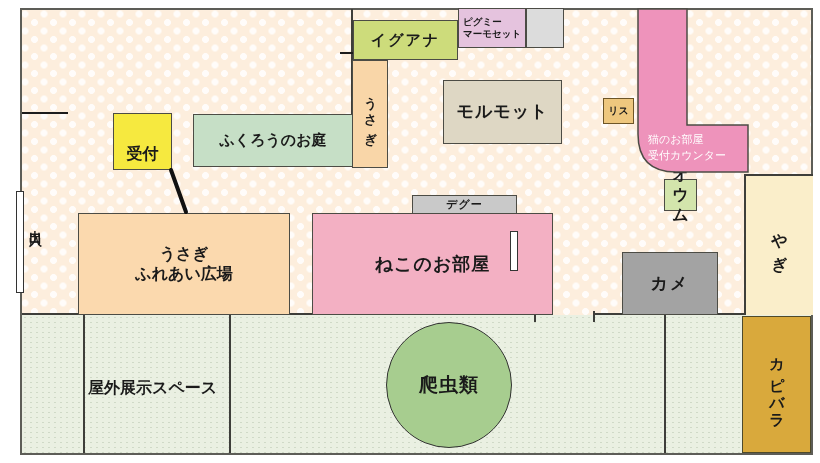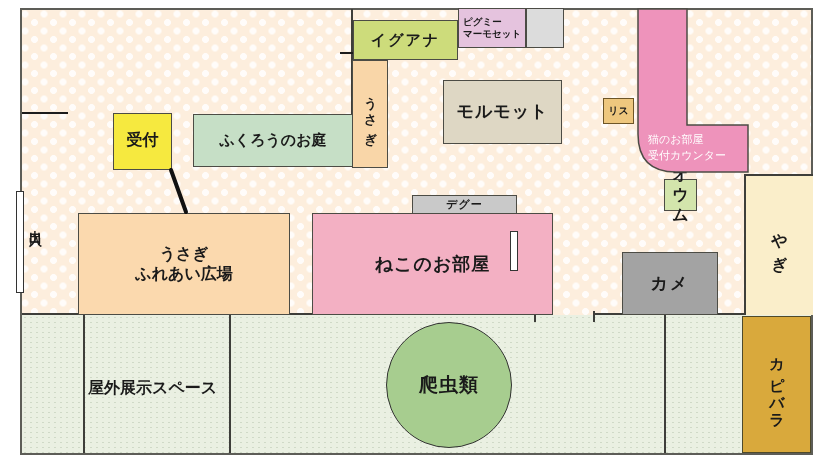--- a/index.html
+++ b/index.html
@@ -70,21 +70,21 @@
       <span style="display:block;">マーモセット</span>
     </span>
   </div>
 
   <div class="box" style="left:526px;top:8px;width:38px;height:40px;background:#dcdcdc;"></div>
 
   <div class="box vtext" style="left:352px;top:60px;width:36px;height:108px;background:#f9d6a8;font-size:13px;font-weight:600;letter-spacing:3px;">うさぎ</div>
 
   <div class="box" style="left:193px;top:114px;width:160px;height:53px;background:#c6dfc6;font-size:15px;">ふくろうのお庭</div>
 
-  <div class="box" style="left:113px;top:113px;width:59px;height:57px;background:#f6e93f;font-size:16px;align-items:flex-end;padding-bottom:19px;">受付</div>
+  <div class="box" style="left:113px;top:113px;width:59px;height:57px;background:#f6e93f;font-size:16px;align-items:flex-end;padding-bottom:5px;">受付</div>
 
   <div class="box" style="left:443px;top:80px;width:119px;height:64px;background:#ded7c4;font-size:17px;letter-spacing:1px;">モルモット</div>
 
   <div class="box" style="left:603px;top:58px;width:31px;height:26px;background:#eec77e;border-color:#6d5527;font-size:10px;margin-top:40px;">リス</div>
 
   <div class="box" style="left:664px;top:179px;width:33px;height:32px;background:#d3e5ac;font-size:16px;">オウム</div>
 
   <div class="box" style="left:412px;top:195px;width:105px;height:19px;background:#c9c9c9;font-size:11px;font-weight:600;letter-spacing:1px;">デグー</div>
 
   <div class="box" style="left:78px;top:213px;width:212px;height:102px;background:#fbd9ae;font-size:16px;">

